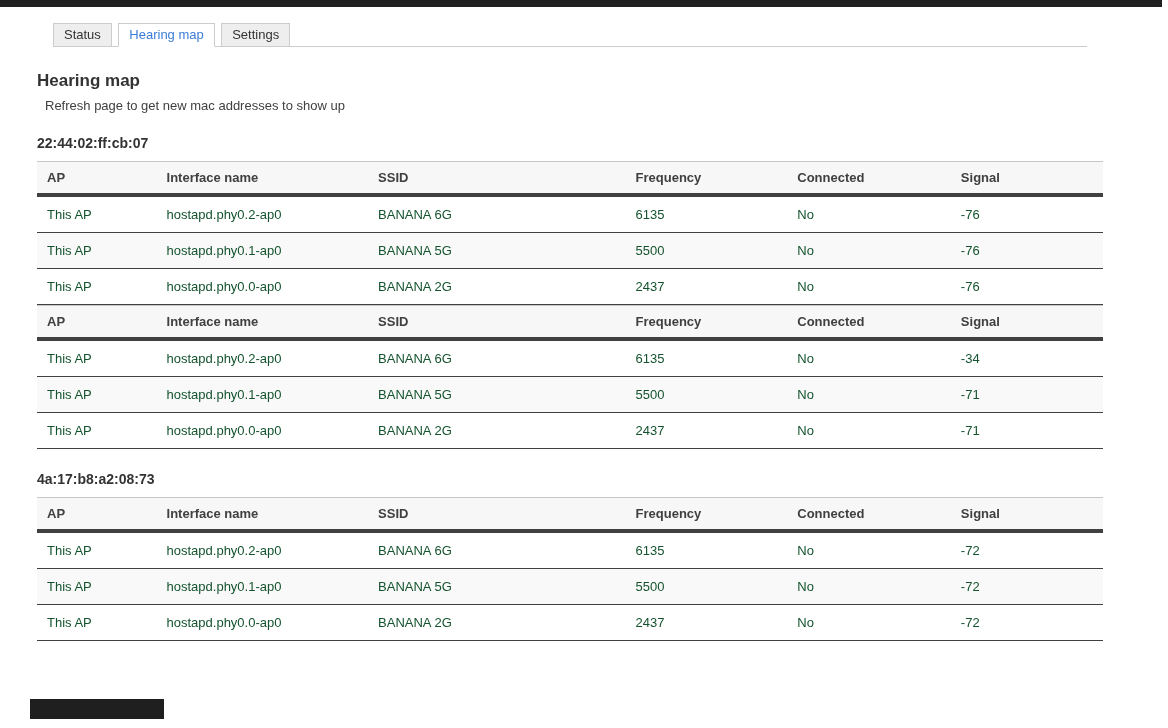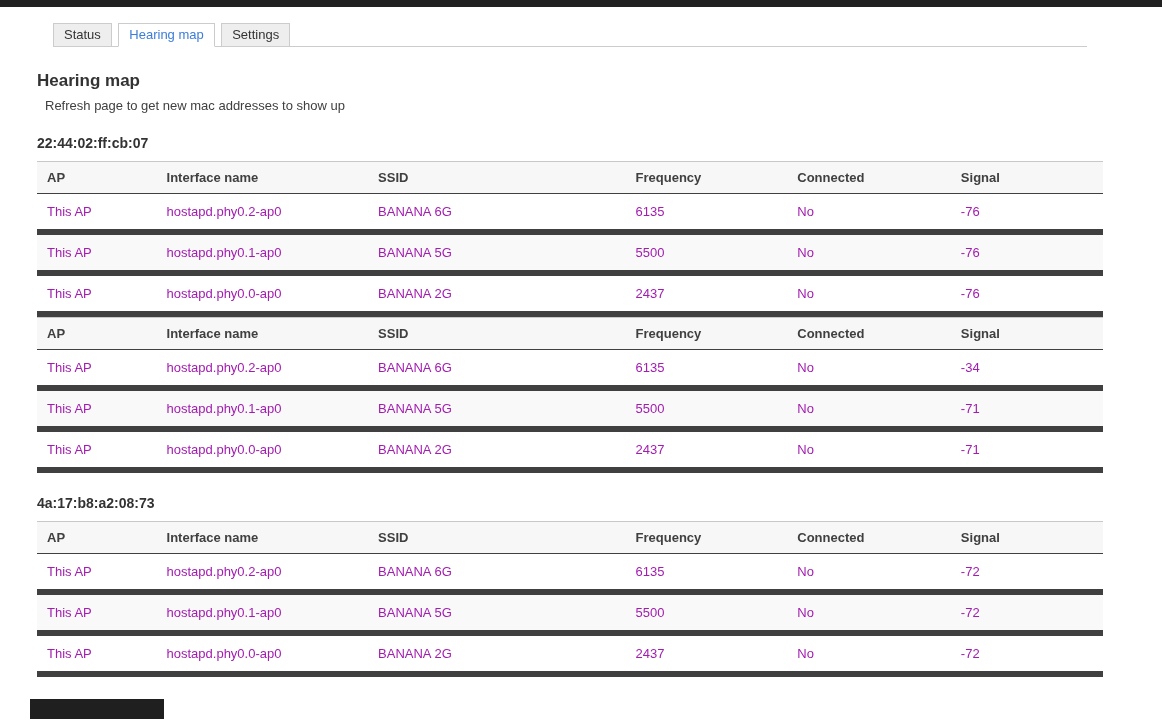--- a/index.html
+++ b/index.html
@@ -76,27 +76,27 @@
     border-collapse: collapse;
     font-size: 13px;
     table-layout: fixed;
   }
   table.hm-table thead th {
     text-align: left;
     font-weight: bold;
     color: #404040;
     background: #f7f7f7;
     border-top: 1px solid #c8c8c8;
-    border-bottom: 1px solid #404040;
+    border-bottom: 4px solid #404040;
     padding: 8px 10px;
   }
   table.hm-table tbody td {
     padding: 10px 10px;
-    border-bottom: 6px solid #404040;
-    color: #a21caf;
+    border-bottom: 1px solid #404040;
+    color: #14532d;
   }
   table.hm-table tbody tr:nth-child(even) {
     background: #f9f9f9;
   }
   table.hm-table th:nth-child(1) { width: 10.6%; }
   table.hm-table th:nth-child(2) { width: 20.2%; }
   table.hm-table th:nth-child(3) { width: 25.0%; }
   table.hm-table th:nth-child(4) { width: 15.0%; }
   table.hm-table th:nth-child(5) { width: 15.2%; }
   table.hm-table th:nth-child(6) { width: 14.0%; }

